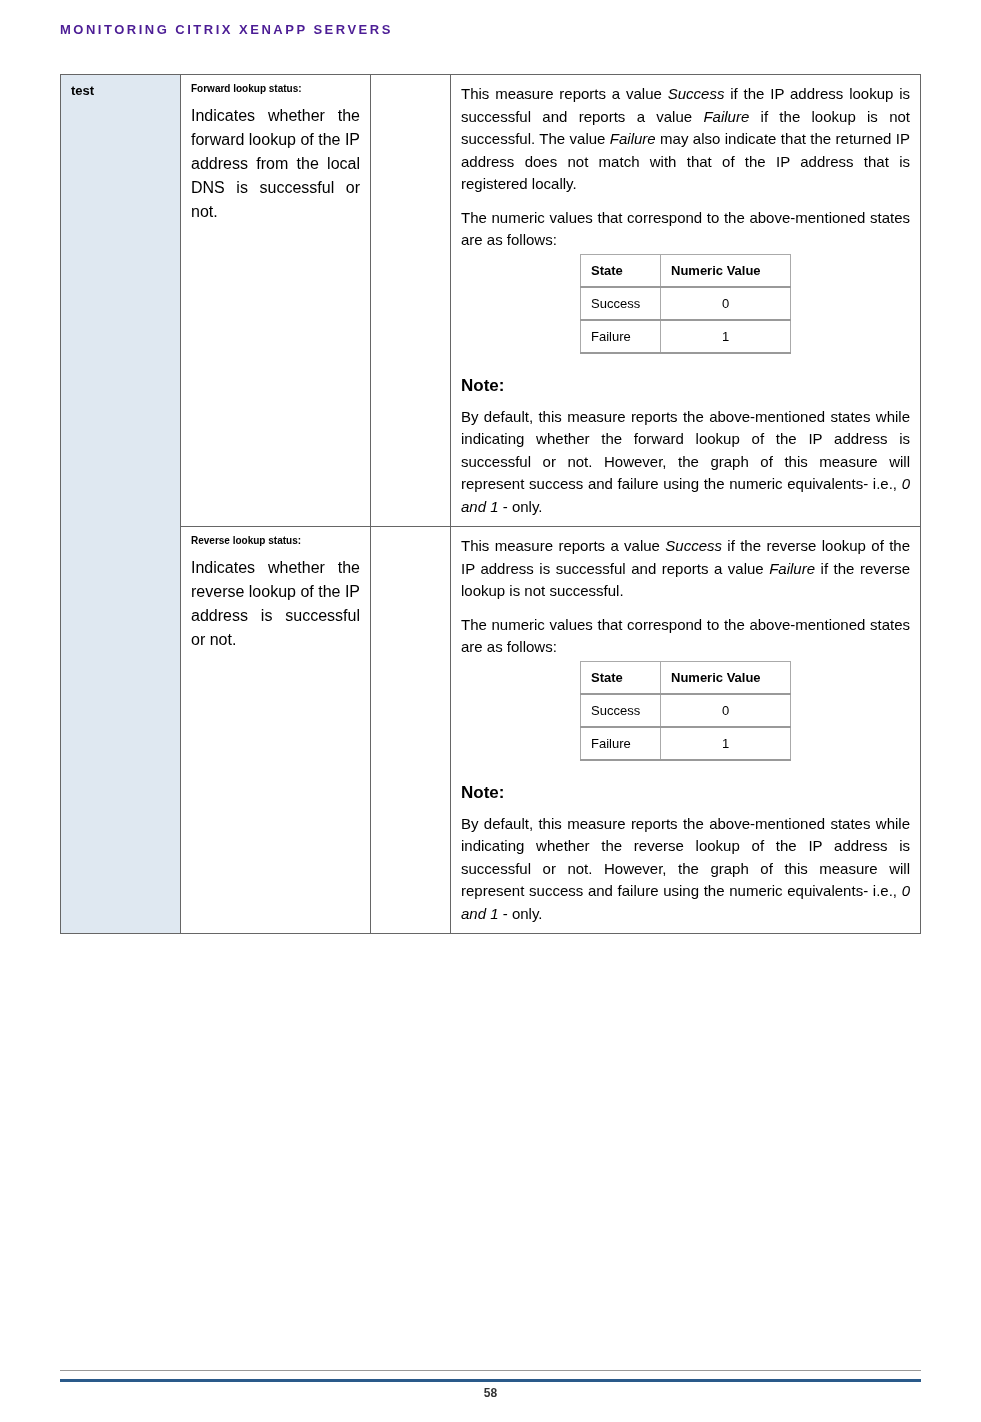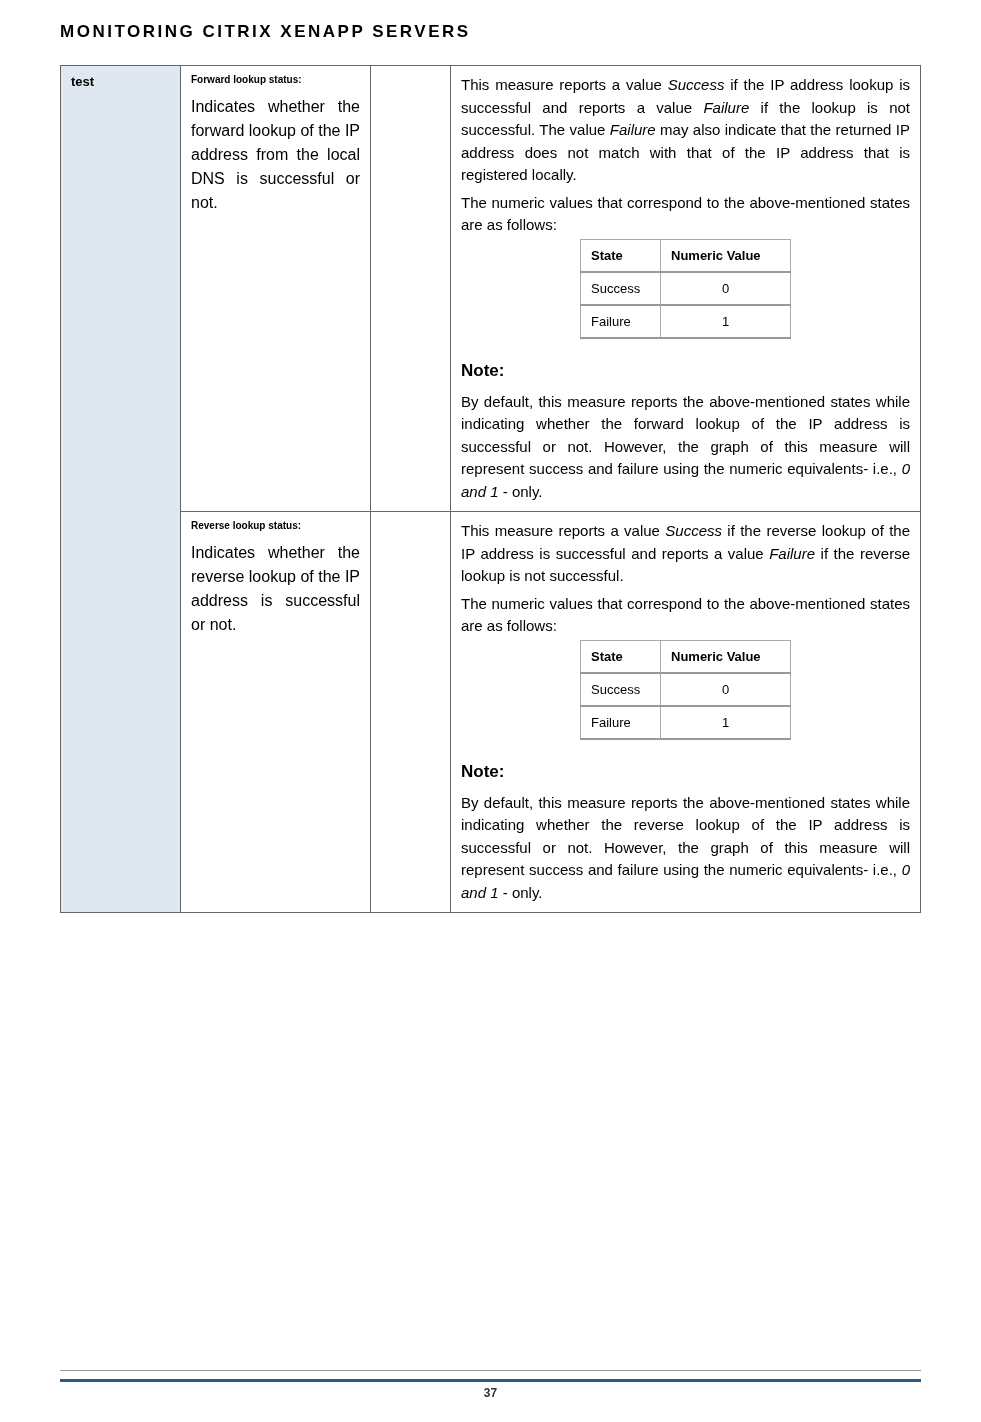--- a/index.html
+++ b/index.html
@@ -5,26 +5,26 @@
     * { box-sizing: border-box; margin: 0; padding: 0; }
     body {
       width: 981px;
       height: 1422px;
       background: #ffffff;
       font-family: Verdana, Geneva, sans-serif;
       position: relative;
       padding: 22px 60px 0 60px;
     }
     .header-title {
-      color: #000000;
-      font-size: 17px;
+      color: #4c1d95;
+      font-size: 13px;
       font-weight: bold;
       letter-spacing: 2.5px;
       font-family: "Trebuchet MS", Verdana, sans-serif;
-      margin-bottom: 23px;
+      margin-bottom: 37px;
     }
     .outer-table {
       border-collapse: collapse;
       width: 100%;
       table-layout: fixed;
     }
     .outer-table td {
       border: 1px solid #666;
       vertical-align: top;
       padding: 8px 10px;
@@ -55,21 +55,21 @@
       text-align: justify;
       line-height: 1.5;
     }
     .note-label {
       font-weight: bold;
       font-size: 17px;
       margin-top: 22px;
       margin-bottom: 10px;
     }
     .para2 {
-      margin-top: 5px;
+      margin-top: 11px;
     }
     .italic { font-style: italic; }
     .inner-table {
       border-collapse: collapse;
       margin: 2px auto 6px auto;
     }
     .inner-table th, .inner-table td {
       border: 1px solid #aaa;
       border-bottom: 2px solid #999;
       padding: 8px 10px;
@@ -190,14 +190,14 @@
           <span>By default, this measure reports the above-mentioned states while indicating whether the reverse lookup of the IP address is successful or not. However, the graph of this measure will represent success and failure using the numeric equivalents- i.e., </span><span class="italic">0 and 1</span><span> - only.</span>
         </div>
       </td>
     </tr>
   </tbody>
 </table>
 
 <div class="footer-area">
   <div class="footer-line-thin"></div>
   <div class="footer-line"></div>
-  <div class="page-num">37</div>
+  <div class="page-num">58</div>
 </div>
 
 </body></html>

